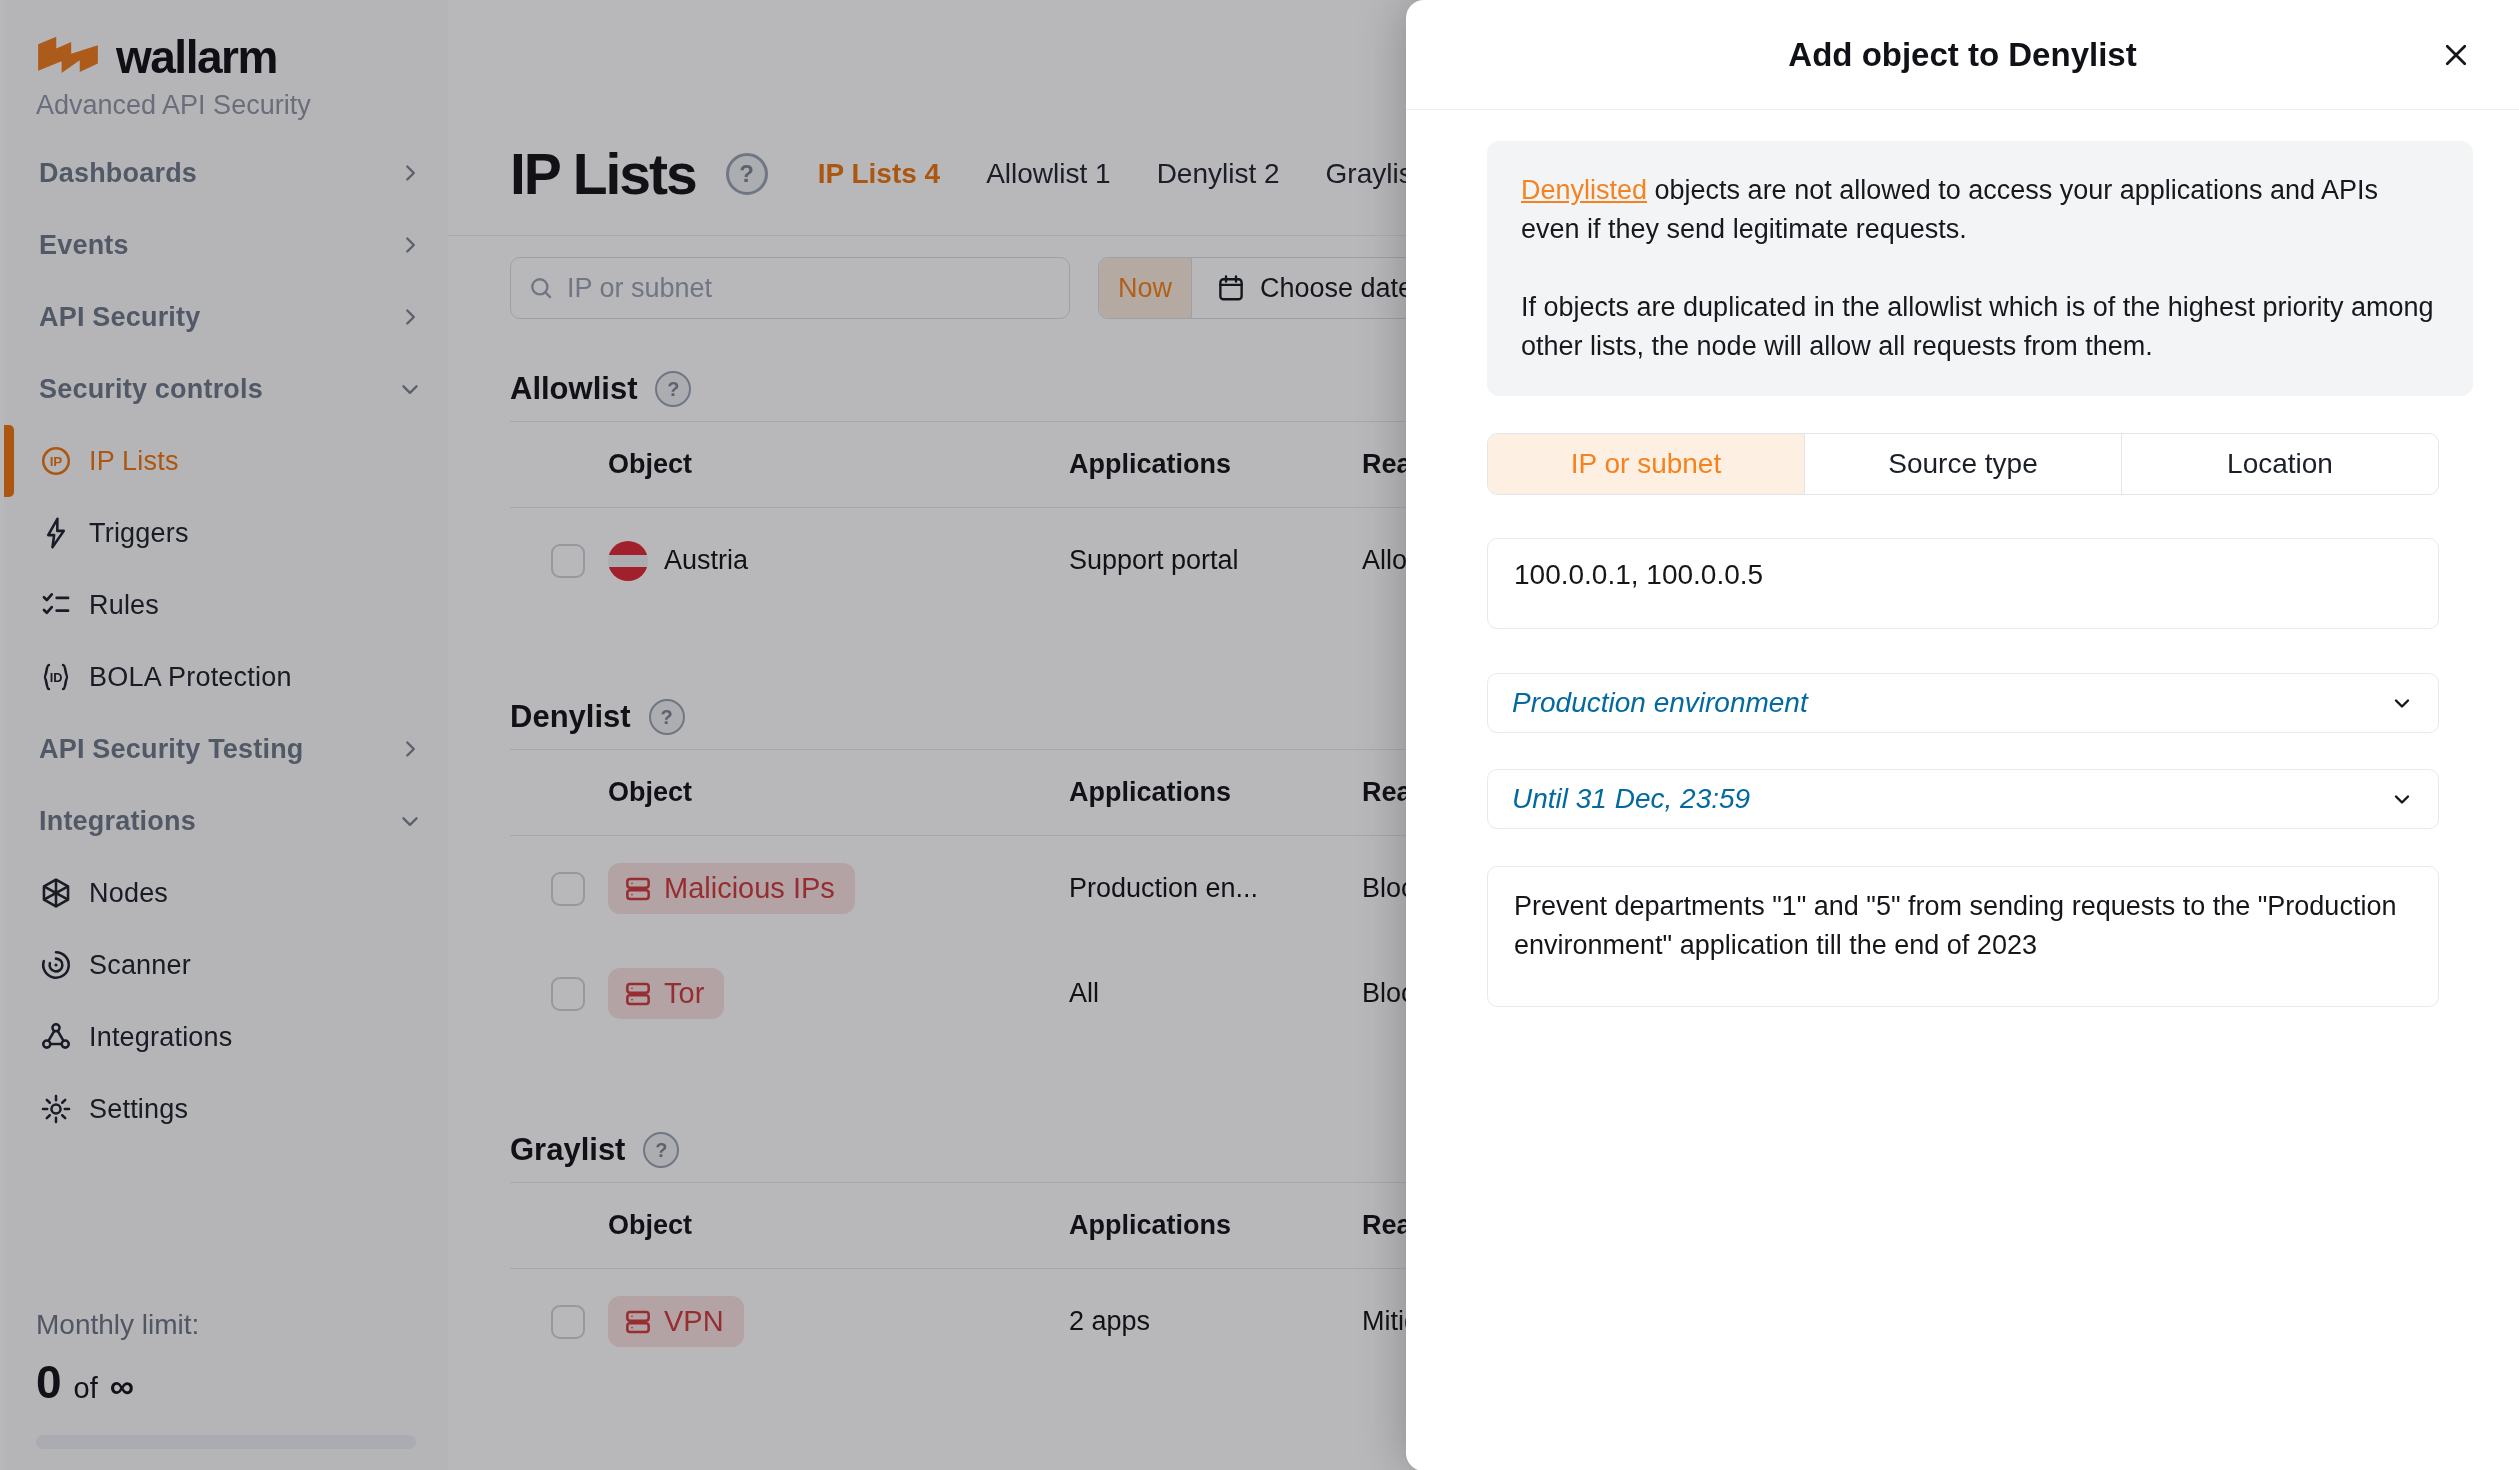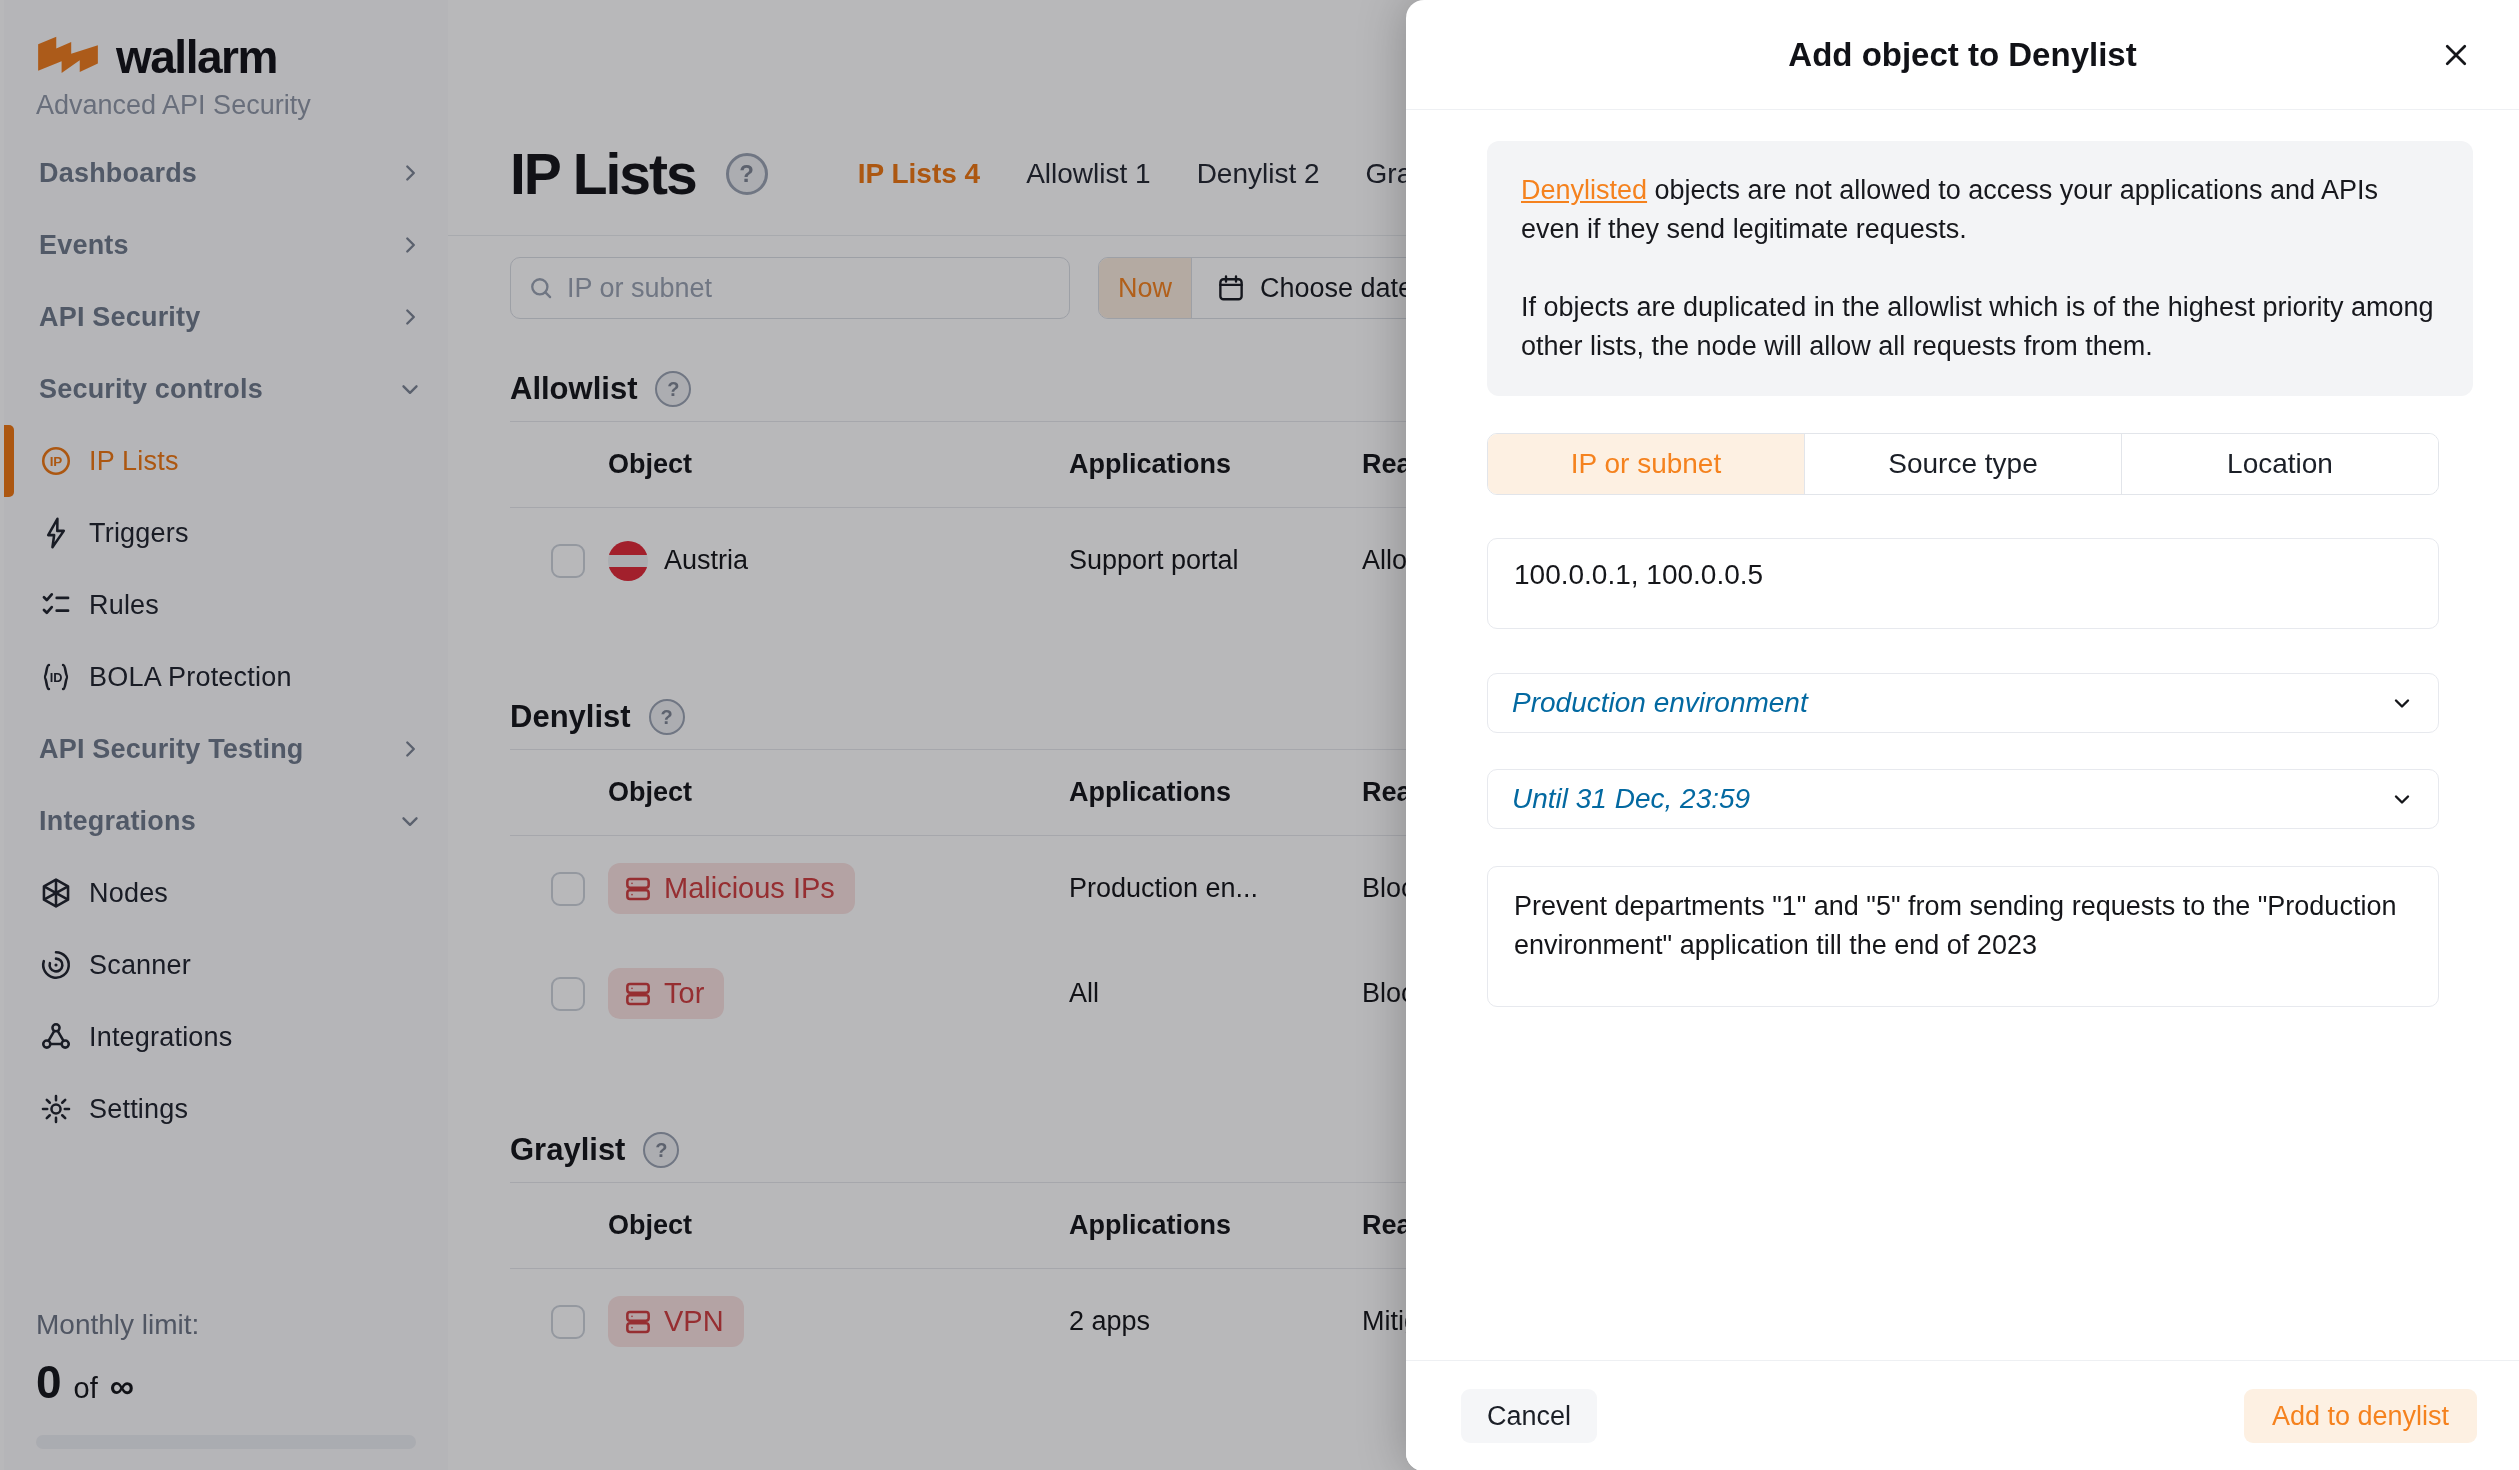--- a/index.html
+++ b/index.html
@@ -40,21 +40,21 @@
   .main { position:absolute; left:448px; right:0; top:0; bottom:0; background:#fff; z-index:1; }
   .page-head { height:236px; border-bottom:1px solid #e9ebef; display:flex; align-items:center;
                gap:30px; padding:112px 0 0 62px; }
   .page-title { font-size:57px; font-weight:800; letter-spacing:-2px; color:#141519; }
   .help { width:42px; height:42px; border-radius:50%; border:3px solid #9aa3b2; color:#7f8795;
           background:#eef0f3; display:flex; align-items:center; justify-content:center;
           font-size:24px; font-weight:700; flex:0 0 auto; }
   .help.sm { width:36px; height:36px; font-size:20px; border-width:2.5px; }
   .tabs { display:flex; gap:46px; margin-left:20px; align-items:center; }
   .tab { font-size:28px; color:#242832; white-space:nowrap; cursor:pointer; }
-  .tab.active { color:#ee7712; font-weight:700;margin-left:40px; }
+  .tab.active { color:#ee7712; font-weight:700; }
   .search-row { margin:21px 0 0 62px; display:flex; gap:28px; }
   .search { width:560px; height:62px; border:1.5px solid #d9dde3; border-radius:10px; background:#fff;
             display:flex; align-items:center; padding:0 16px; gap:12px; }
   .search .sicon { width:28px; height:28px; color:#9aa3b2; display:flex; flex:0 0 auto; }
   .search input { border:none; outline:none; font-size:27px; color:#20242e; width:100%; background:transparent;
                   font-family:"Liberation Sans", sans-serif; }
   .search input::placeholder { color:#9aa3b2; }
   .daterange { height:62px; border:1.5px solid #d9dde3; border-radius:10px; display:flex; overflow:hidden; }
   .now { width:92px; background:#f9ecdd; color:#f5821e; display:flex; align-items:center;
          justify-content:center; font-size:27px; cursor:pointer; }
@@ -466,20 +466,16 @@
       <span>Until 31 Dec, 23:59</span>
       <span class="chev-dn">
         <svg viewBox="0 0 24 24" fill="none" stroke="currentColor" stroke-width="2.4" stroke-linecap="round" stroke-linejoin="round">
             <path d="M6 9.5 12 15.5 18 9.5"></path>
           </svg>
       </span>
     </div>
 
     <div class="reasonbox">Prevent departments "1" and "5" from sending requests to the "Production environment" application till the end of 2023</div>
 
-    <div class="modal-foot">
-      <div class="btn-cancel">Cancel</div>
-      <div class="btn-add">Add to denylist</div>
-    </div>
   </div>
 
 </div>
 
 
 </body></html>

